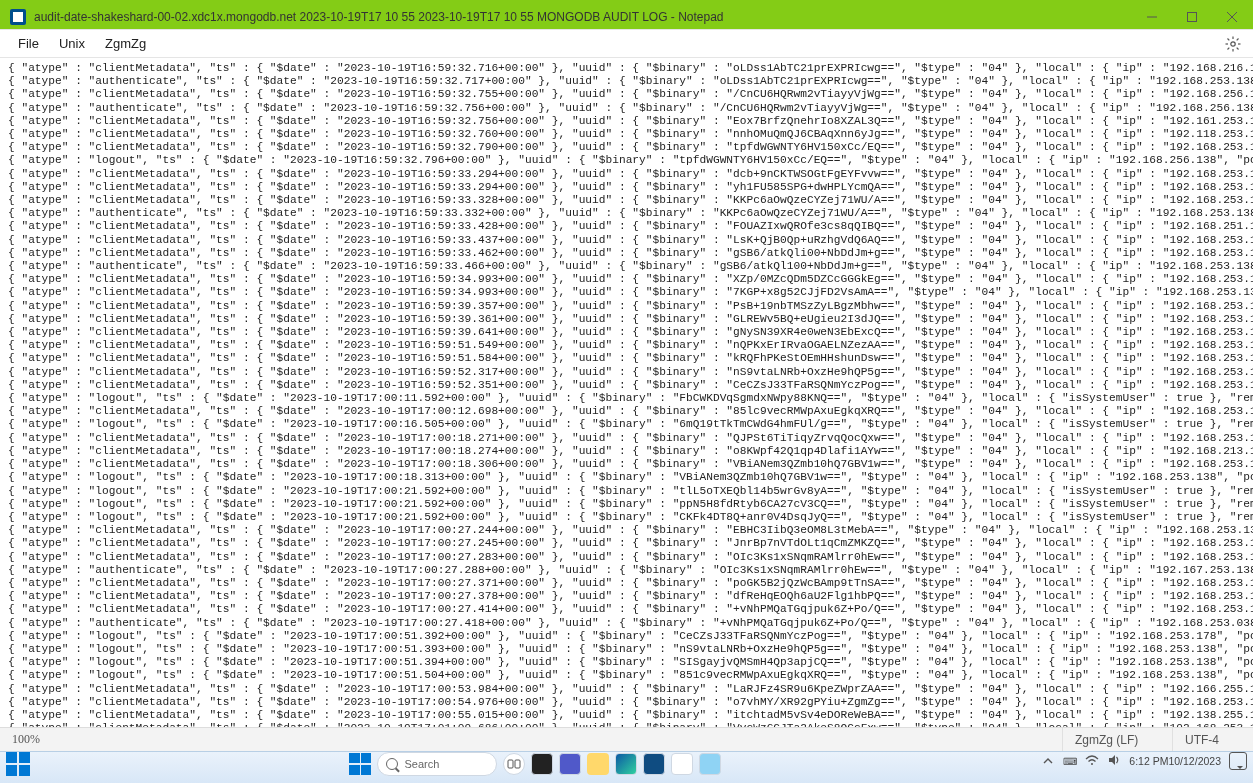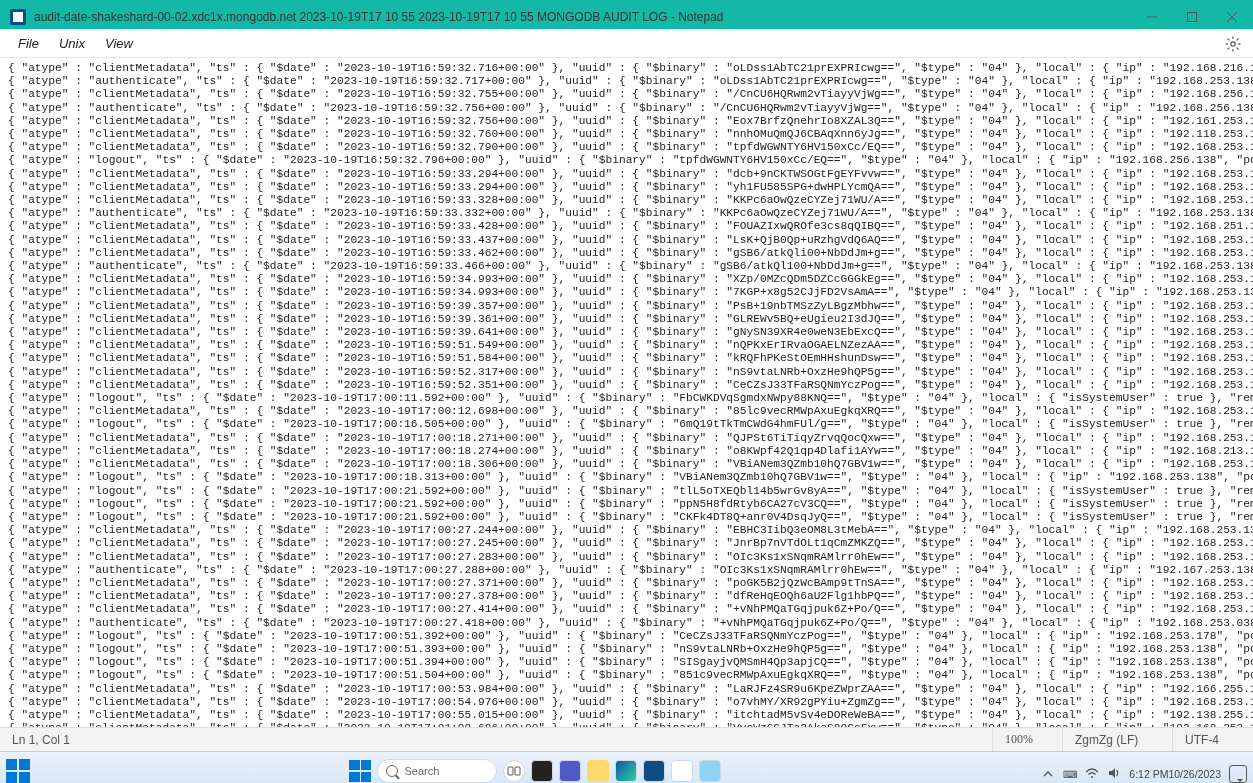--- a/index.html
+++ b/index.html
@@ -10,21 +10,21 @@
   width: 1253px;
   height: 783px;
   overflow: hidden;
   display: flex;
   flex-direction: column;
 }
 
 
 .titlebar {
   height: 30px;
-  background: #14b8a6;
+  background: #84cc16;
   display: flex;
   align-items: center;
   padding: 4px 8px 0 10px;
   border-bottom: 1px solid #e5e5e5;
 }
 .titlebar .app-icon {
   width: 16px; height: 16px;
   background: #004e8c;
   border-radius: 2px;
   margin-right: 8px;
@@ -58,21 +58,20 @@
 .titlebar .win-btn svg { width: 10px; height: 10px; }
 
 
 .menubar {
   height: 28px;
   background: #fff;
   display: flex;
   align-items: center;
   padding: 0 8px;
   border-bottom: 1px solid #e5e5e5;
-  font-style: italic;
 }
 .menubar .menu-item {
   padding: 4px 10px;
   font-size: 13px;
   color: #222;
 }
 .menubar .spacer { flex: 1; }
 .menubar .gear { width: 16px; height: 16px; color: #555; margin-right: 4px; }
 
 
@@ -110,21 +109,21 @@
 .statusbar .cell.zoom { width: 70px; font-family: Liberation Serif, serif; }
 .statusbar .cell.eol { width: 110px; }
 .statusbar .cell.enc { width: 80px; border-right: none; }
 
 
 .taskbar {
   height: 32px;
   background: linear-gradient(180deg,#eaf2fb,#d8e7f7);
   border-top: 1px solid #b8cfe5;
   display: flex;
-  align-items: flex-end;
+  align-items: flex-start;
   padding: 0 6px;
   gap: 32px;
 }
 .taskbar .start {
   width: 24px; height: 24px;
   display: grid;
   grid-template-columns: 1fr 1fr;
   grid-template-rows: 1fr 1fr;
   gap: 1.5px;
 }
@@ -231,21 +230,21 @@
           <line x1="0" y1="0" x2="10" y2="10" stroke="#555" stroke-width="1"></line>
           <line x1="10" y1="0" x2="0" y2="10" stroke="#555" stroke-width="1"></line>
         </svg>
     </div>
   </div>
 </div>
 
 <div class="menubar">
   <div class="menu-item">File</div>
   <div class="menu-item">Unix</div>
-  <div class="menu-item">View</div>
+  <div class="menu-item">ZgmZg</div>
   <div class="spacer"></div>
   <div class="gear">
     <svg viewBox="0 0 16 16">
         <circle cx="8" cy="8" r="2.2" fill="none" stroke="#555" stroke-width="1.2"></circle>
         <g stroke="#555" stroke-width="1.2">
           <line x1="8" y1="0.5" x2="8" y2="3"></line>
           <line x1="8" y1="13" x2="8" y2="15.5"></line>
           <line x1="0.5" y1="8" x2="3" y2="8"></line>
           <line x1="13" y1="8" x2="15.5" y2="8"></line>
           <line x1="2.5" y1="2.5" x2="4.3" y2="4.3"></line>
@@ -305,21 +304,20 @@
     <div class="line">{ "atype" : "logout", "ts" : { "$date" : "2023-10-19T17:00:51.393+00:00" }, "uuid" : { "$binary" : "nS9vtaLNRb+OxzHe9hQP5g==", "$type" : "04" }, "local" : { "ip" : "192.168.253.138", "port" : 27017 }, "remote" :</div>
     <div class="line">{ "atype" : "logout", "ts" : { "$date" : "2023-10-19T17:00:51.394+00:00" }, "uuid" : { "$binary" : "SISgayjvQMSmH4Qp3apjCQ==", "$type" : "04" }, "local" : { "ip" : "192.168.253.138", "port" : 27017 }, "remote" :</div>
     <div class="line">{ "atype" : "logout", "ts" : { "$date" : "2023-10-19T17:00:51.504+00:00" }, "uuid" : { "$binary" : "851c9vecRMWpAxuEgkqXRQ==", "$type" : "04" }, "local" : { "ip" : "192.168.253.138", "port" : 27017 }, "remote" :</div>
     <div class="line">{ "atype" : "clientMetadata", "ts" : { "$date" : "2023-10-19T17:00:53.984+00:00" }, "uuid" : { "$binary" : "LaRJFz4SR9u6KpeZWprZAA==", "$type" : "04" }, "local" : { "ip" : "192.166.255.138", "port" : 27017 }, "re</div>
     <div class="line">{ "atype" : "clientMetadata", "ts" : { "$date" : "2023-10-19T17:00:54.976+00:00" }, "uuid" : { "$binary" : "o7vhMY/XR92gPYiu+ZgmZg==", "$type" : "04" }, "local" : { "ip" : "192.168.253.168", "port" : 27017 }, "re</div>
     <div class="line">{ "atype" : "clientMetadata", "ts" : { "$date" : "2023-10-19T17:00:55.015+00:00" }, "uuid" : { "$binary" : "itchtadM5vSv4eDOReWeBA==", "$type" : "04" }, "local" : { "ip" : "192.138.255.138", "port" : 27017 }, "re</div>
     <div class="line">{ "atype" : "clientMetadata", "ts" : { "$date" : "2023-10-19T17:01:09.686+00:00" }, "uuid" : { "$binary" : "VvcWzGCJTa2AkeS8OCcFxw==", "$type" : "04" }, "local" : { "ip" : "192.168.253.168", "port" : 27017 }, "re</div>
   </div>
 
 <div class="statusbar">
-  <div class="cell">Ln 1, Col 1</div>
   <div class="cell zoom">100%</div>
   <div class="cell eol">ZgmZg (LF)</div>
   <div class="cell enc">UTF-4</div>
 </div>
 
 <div class="taskbar">
   <div class="start">
       <div></div>
       <div></div>
       <div></div>
@@ -365,17 +363,17 @@
         </svg>
     </span>
     <span>
       <svg width="14" height="14" viewBox="0 0 14 14">
           <polygon points="2,5 5,5 8,2 8,12 5,9 2,9" fill="#555"></polygon>
           <path d="M9.5 4 Q12 7 9.5 10" fill="none" stroke="#555" stroke-width="1.2"></path>
         </svg>
     </span>
     <div class="clock">
       <span>6:12 PM</span>
-      <span>10/26/2023</span>
+      <span>10/12/2023</span>
     </div>
     <div class="noti"></div>
   </div>
 </div>
 
 </body></html>

